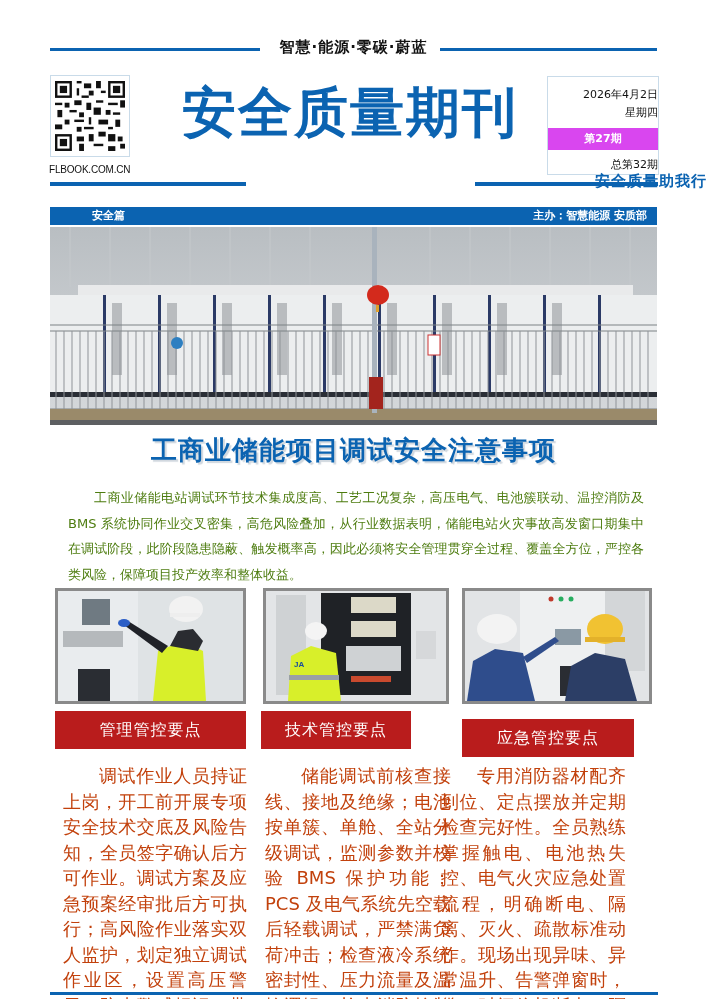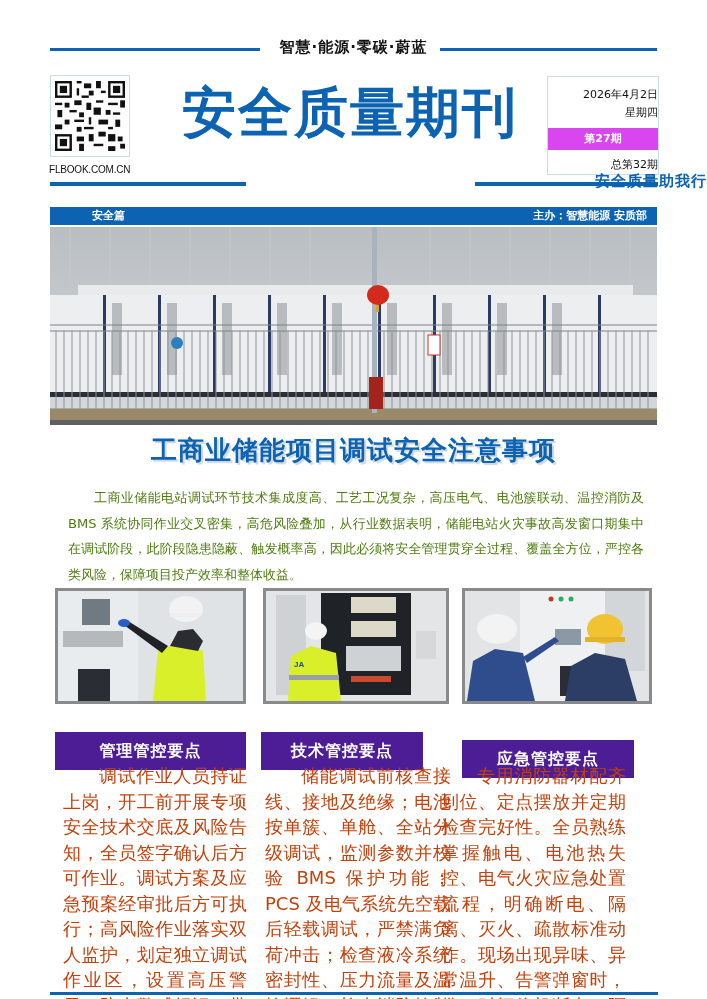--- a/index.html
+++ b/index.html
@@ -37,21 +37,21 @@
   .hero { left: 50px; top: 227px; width: 607px; height: 198px; overflow: hidden; background: #c8cccf; }
 
   
   .headline { left: 0; top: 433px; width: 707px; text-align: center; font-size: 26px; font-weight: bold; color: #0b63b1; font-family: "DejaVu Serif", serif; letter-spacing: 1px; text-shadow: 2px 2px 1px rgba(120,140,160,0.35); }
 
   
   .intro { left: 68px; top: 485px; width: 576px; font-size: 13px; line-height: 25.5px; color: #4d7c0f; text-indent: 2em; text-align: justify; }
 
   
   .photo { top: 588px; height: 116px; border: 3px solid #8a8a8a; overflow: hidden; background: #ddd; }
-  .cat-label { top: 732px; height: 38px; background: #4c1d95; color: #fff; font-size: 16px; font-weight: bold; text-align: center; line-height: 38px; letter-spacing: 1px; }
+  .cat-label { top: 711px; height: 38px; background: #b91c1c; color: #fff; font-size: 16px; font-weight: normal; text-align: center; line-height: 38px; letter-spacing: 1px; }
 
   
   .col { top: 763px; font-size: 18px; line-height: 25.5px; color: #c2410c; text-indent: 2em; text-align: justify; }
 
   .bottom-line { left: 50px; top: 992px; width: 608px; height: 3px; background: #0b63b1; }
 </style>
 </head>
 <body>
 
 <div class="abs slogan-line" style="left:50px;width:210px;"></div>
@@ -312,21 +312,21 @@
     <rect x="85" y="30" width="45" height="16" fill="#dcd9c8"></rect>
     <rect x="80" y="55" width="55" height="25" fill="#cfd2d4"></rect>
     <rect x="150" y="40" width="20" height="28" fill="#d6d8da"></rect>
     <rect x="85" y="85" width="40" height="6" fill="#c94a2e"></rect>
     <path d="M22 110 L25 65 L45 55 L70 62 L75 110 Z" fill="#d8ef2a"></path>
     <rect x="23" y="84" width="50" height="5" fill="#9aa0a5"></rect>
     <ellipse cx="50" cy="40" rx="11" ry="9" fill="#f4f4f4"></ellipse>
     <text x="28" y="76" font-size="8" font-family="Liberation Sans, sans-serif" fill="#1a4e9c" font-weight="bold">JA</text>
   </svg>
 </div>
-<div class="abs cat-label" style="left:261px;width:162px;">技术管控要点</div>
+<div class="abs cat-label" style="left:261px;width:150px;">技术管控要点</div>
 
 <div class="abs photo" style="left:462px;width:190px;">
   <svg width="184" height="110" viewBox="0 0 184 110">
     <rect width="184" height="110" fill="#e2e4e6"></rect>
     <rect x="55" y="0" width="90" height="110" fill="#eef0f1"></rect>
     <circle cx="86" cy="8" r="2.5" fill="#c0392b"></circle>
       <circle cx="96" cy="8" r="2.5" fill="#27ae60"></circle>
       <circle cx="106" cy="8" r="2.5" fill="#27ae60"></circle>
     <rect x="90" y="38" width="26" height="16" fill="#8a99a4"></rect>
     <rect x="95" y="75" width="30" height="30" fill="#2a2d33"></rect>

